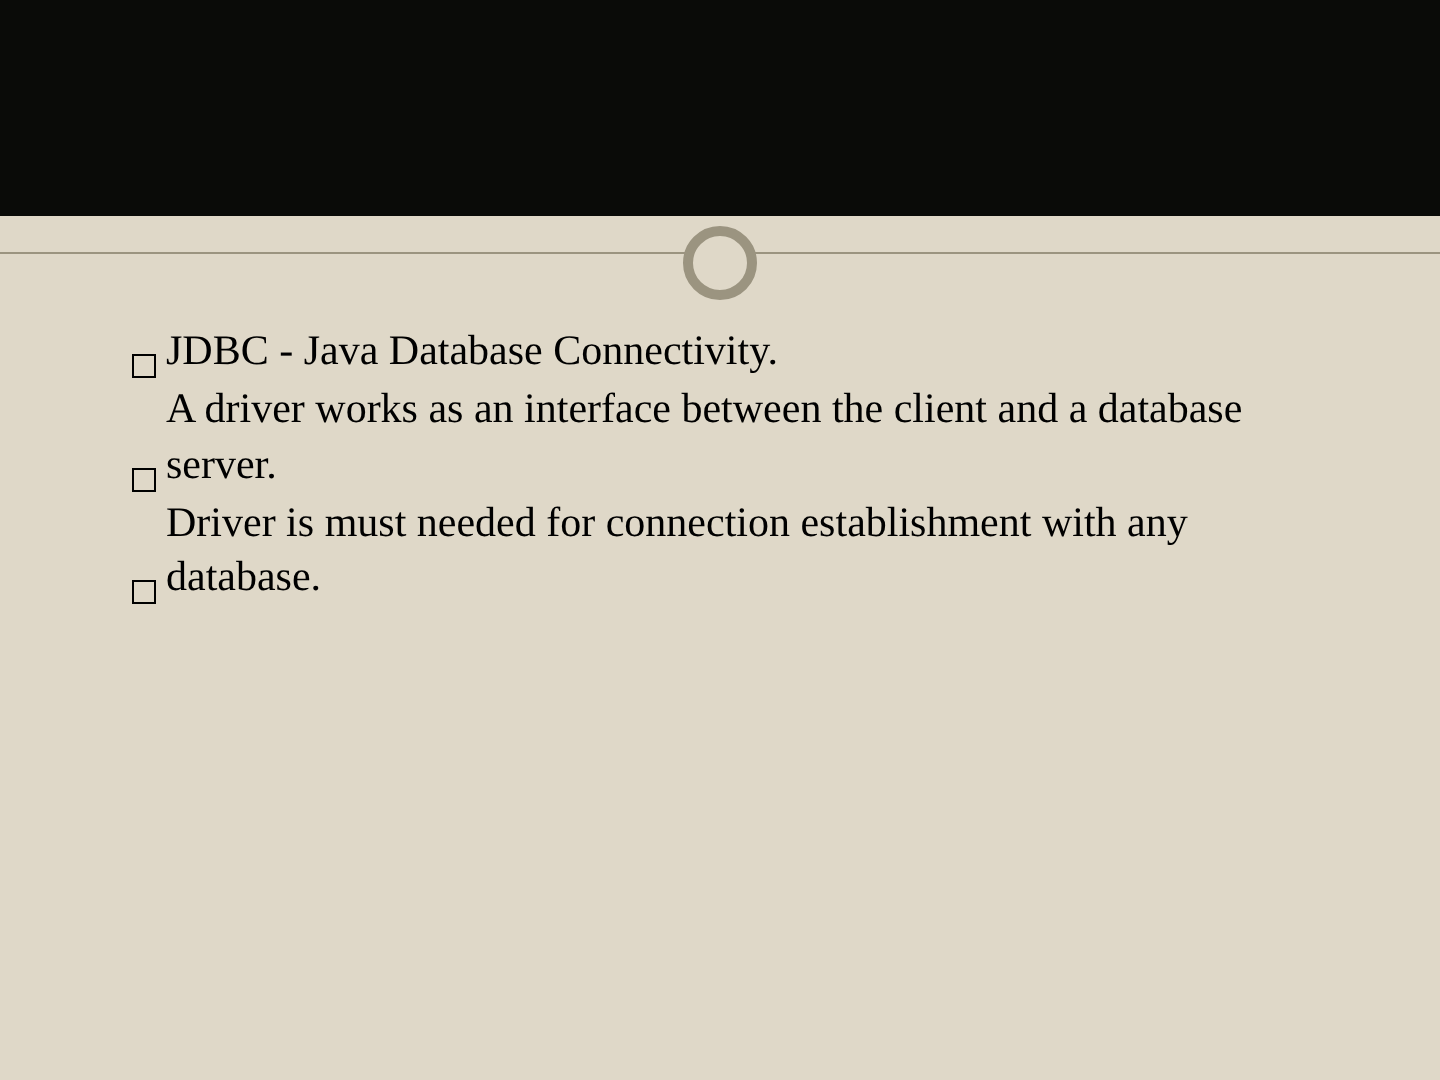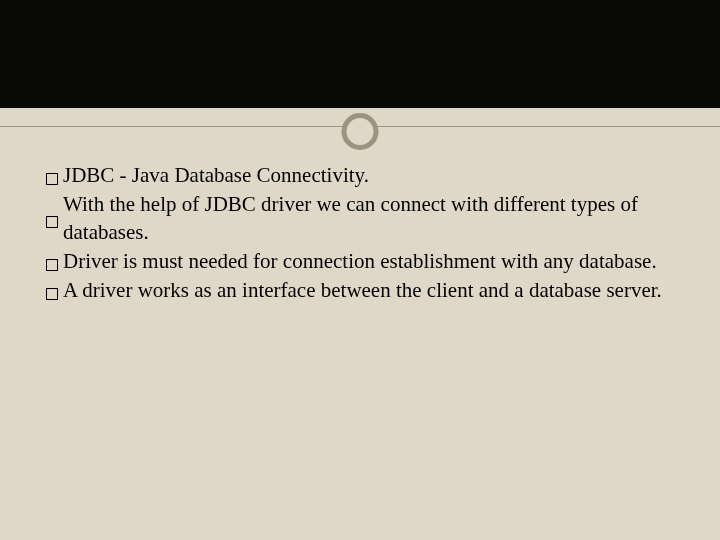--- a/index.html
+++ b/index.html
@@ -49,22 +49,23 @@
   .content {
     position: absolute;
     left: 46px;
     right: 46px;
     top: 162px;
     font-size: 21px;
     line-height: 1.3;
   }
   .item {
     display: flex;
-    align-items: center;
+    align-items: flex-end;
     margin-bottom: 2px;
+    margin-left: 20px;
   }
   .bullet {
     flex: 0 0 auto;
     width: 12px;
     height: 12px;
     border: 1.5px solid #000;
     margin-top: 7px;
     margin-right: 5px;
     box-sizing: border-box;
   }
@@ -80,24 +81,20 @@
   <div class="rule"></div>
   <div class="ring"></div>
 
   <div class="content">
     <div class="item">
       <span class="bullet"></span>
       <span class="text">JDBC - Java Database Connectivity.</span>
     </div>
     <div class="item">
       <span class="bullet"></span>
-      <span class="text">With the help of JDBC driver we can connect with different types of databases.</span>
+      <span class="text">A driver works as an interface between the client and a database server.</span>
     </div>
     <div class="item">
       <span class="bullet"></span>
       <span class="text">Driver is must needed for connection establishment with any database.</span>
     </div>
-    <div class="item">
-      <span class="bullet"></span>
-      <span class="text">A driver works as an interface between the client and a database server.</span>
-    </div>
   </div>
 </div>
 
 </body></html>

